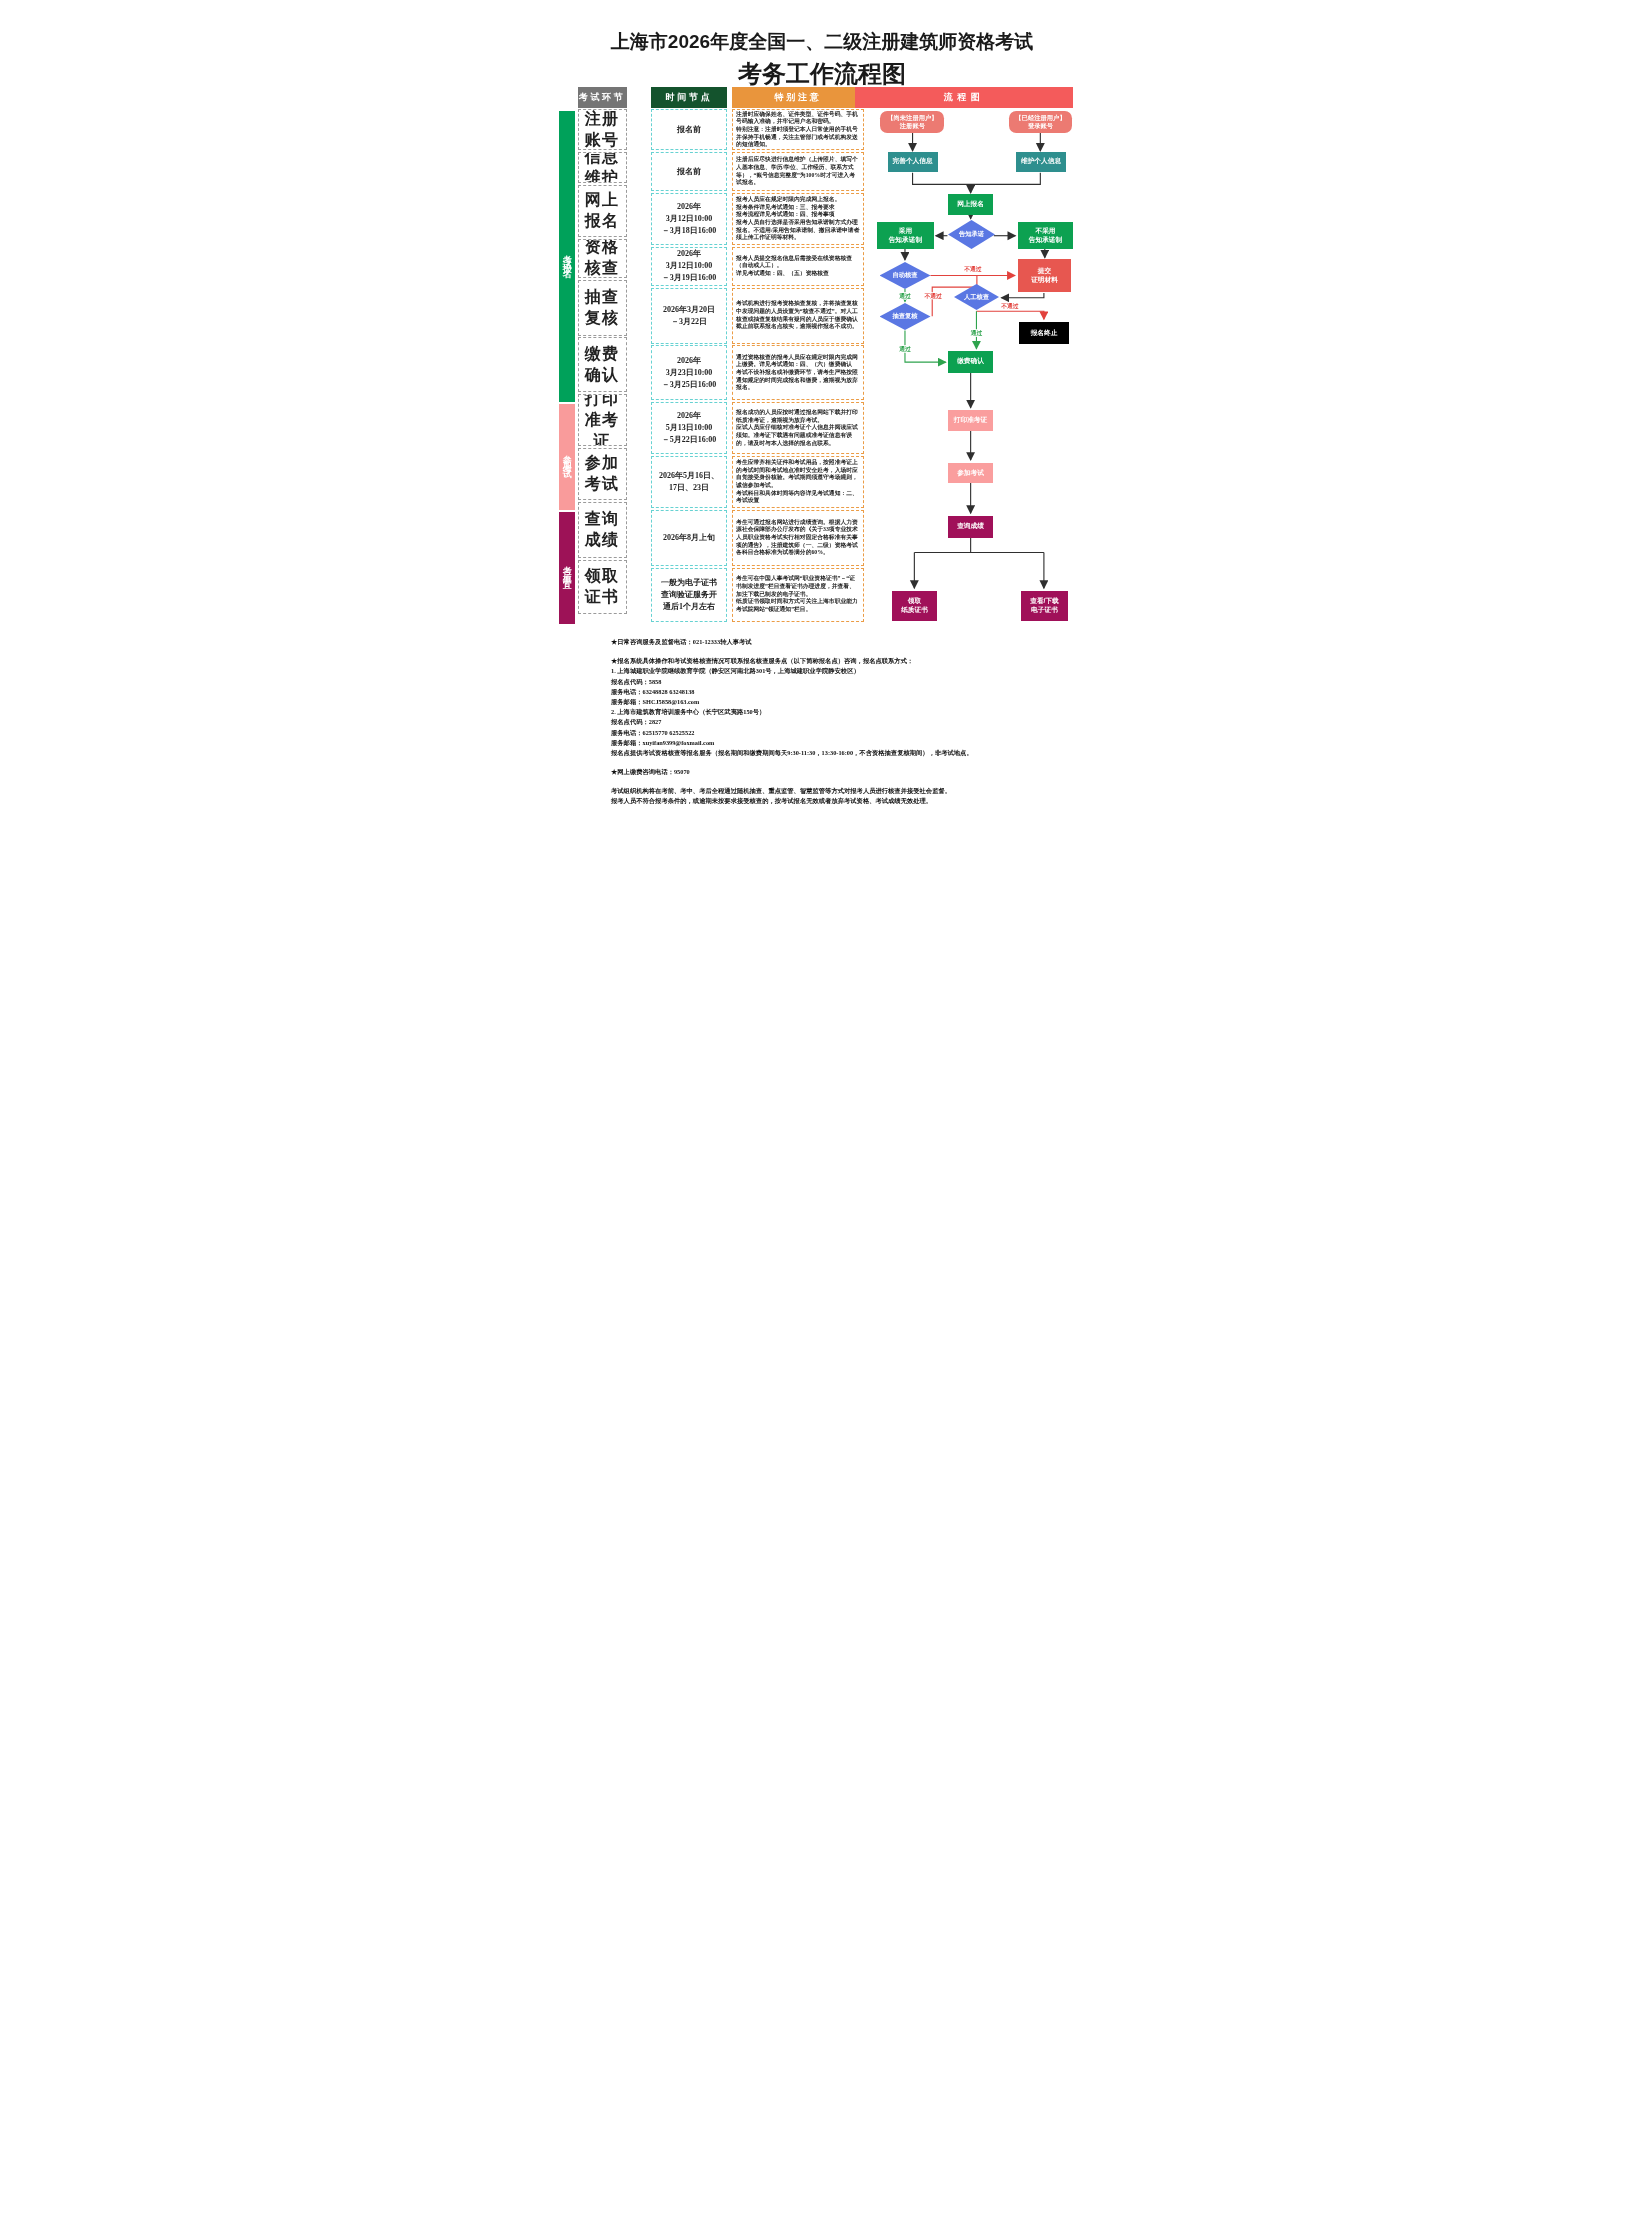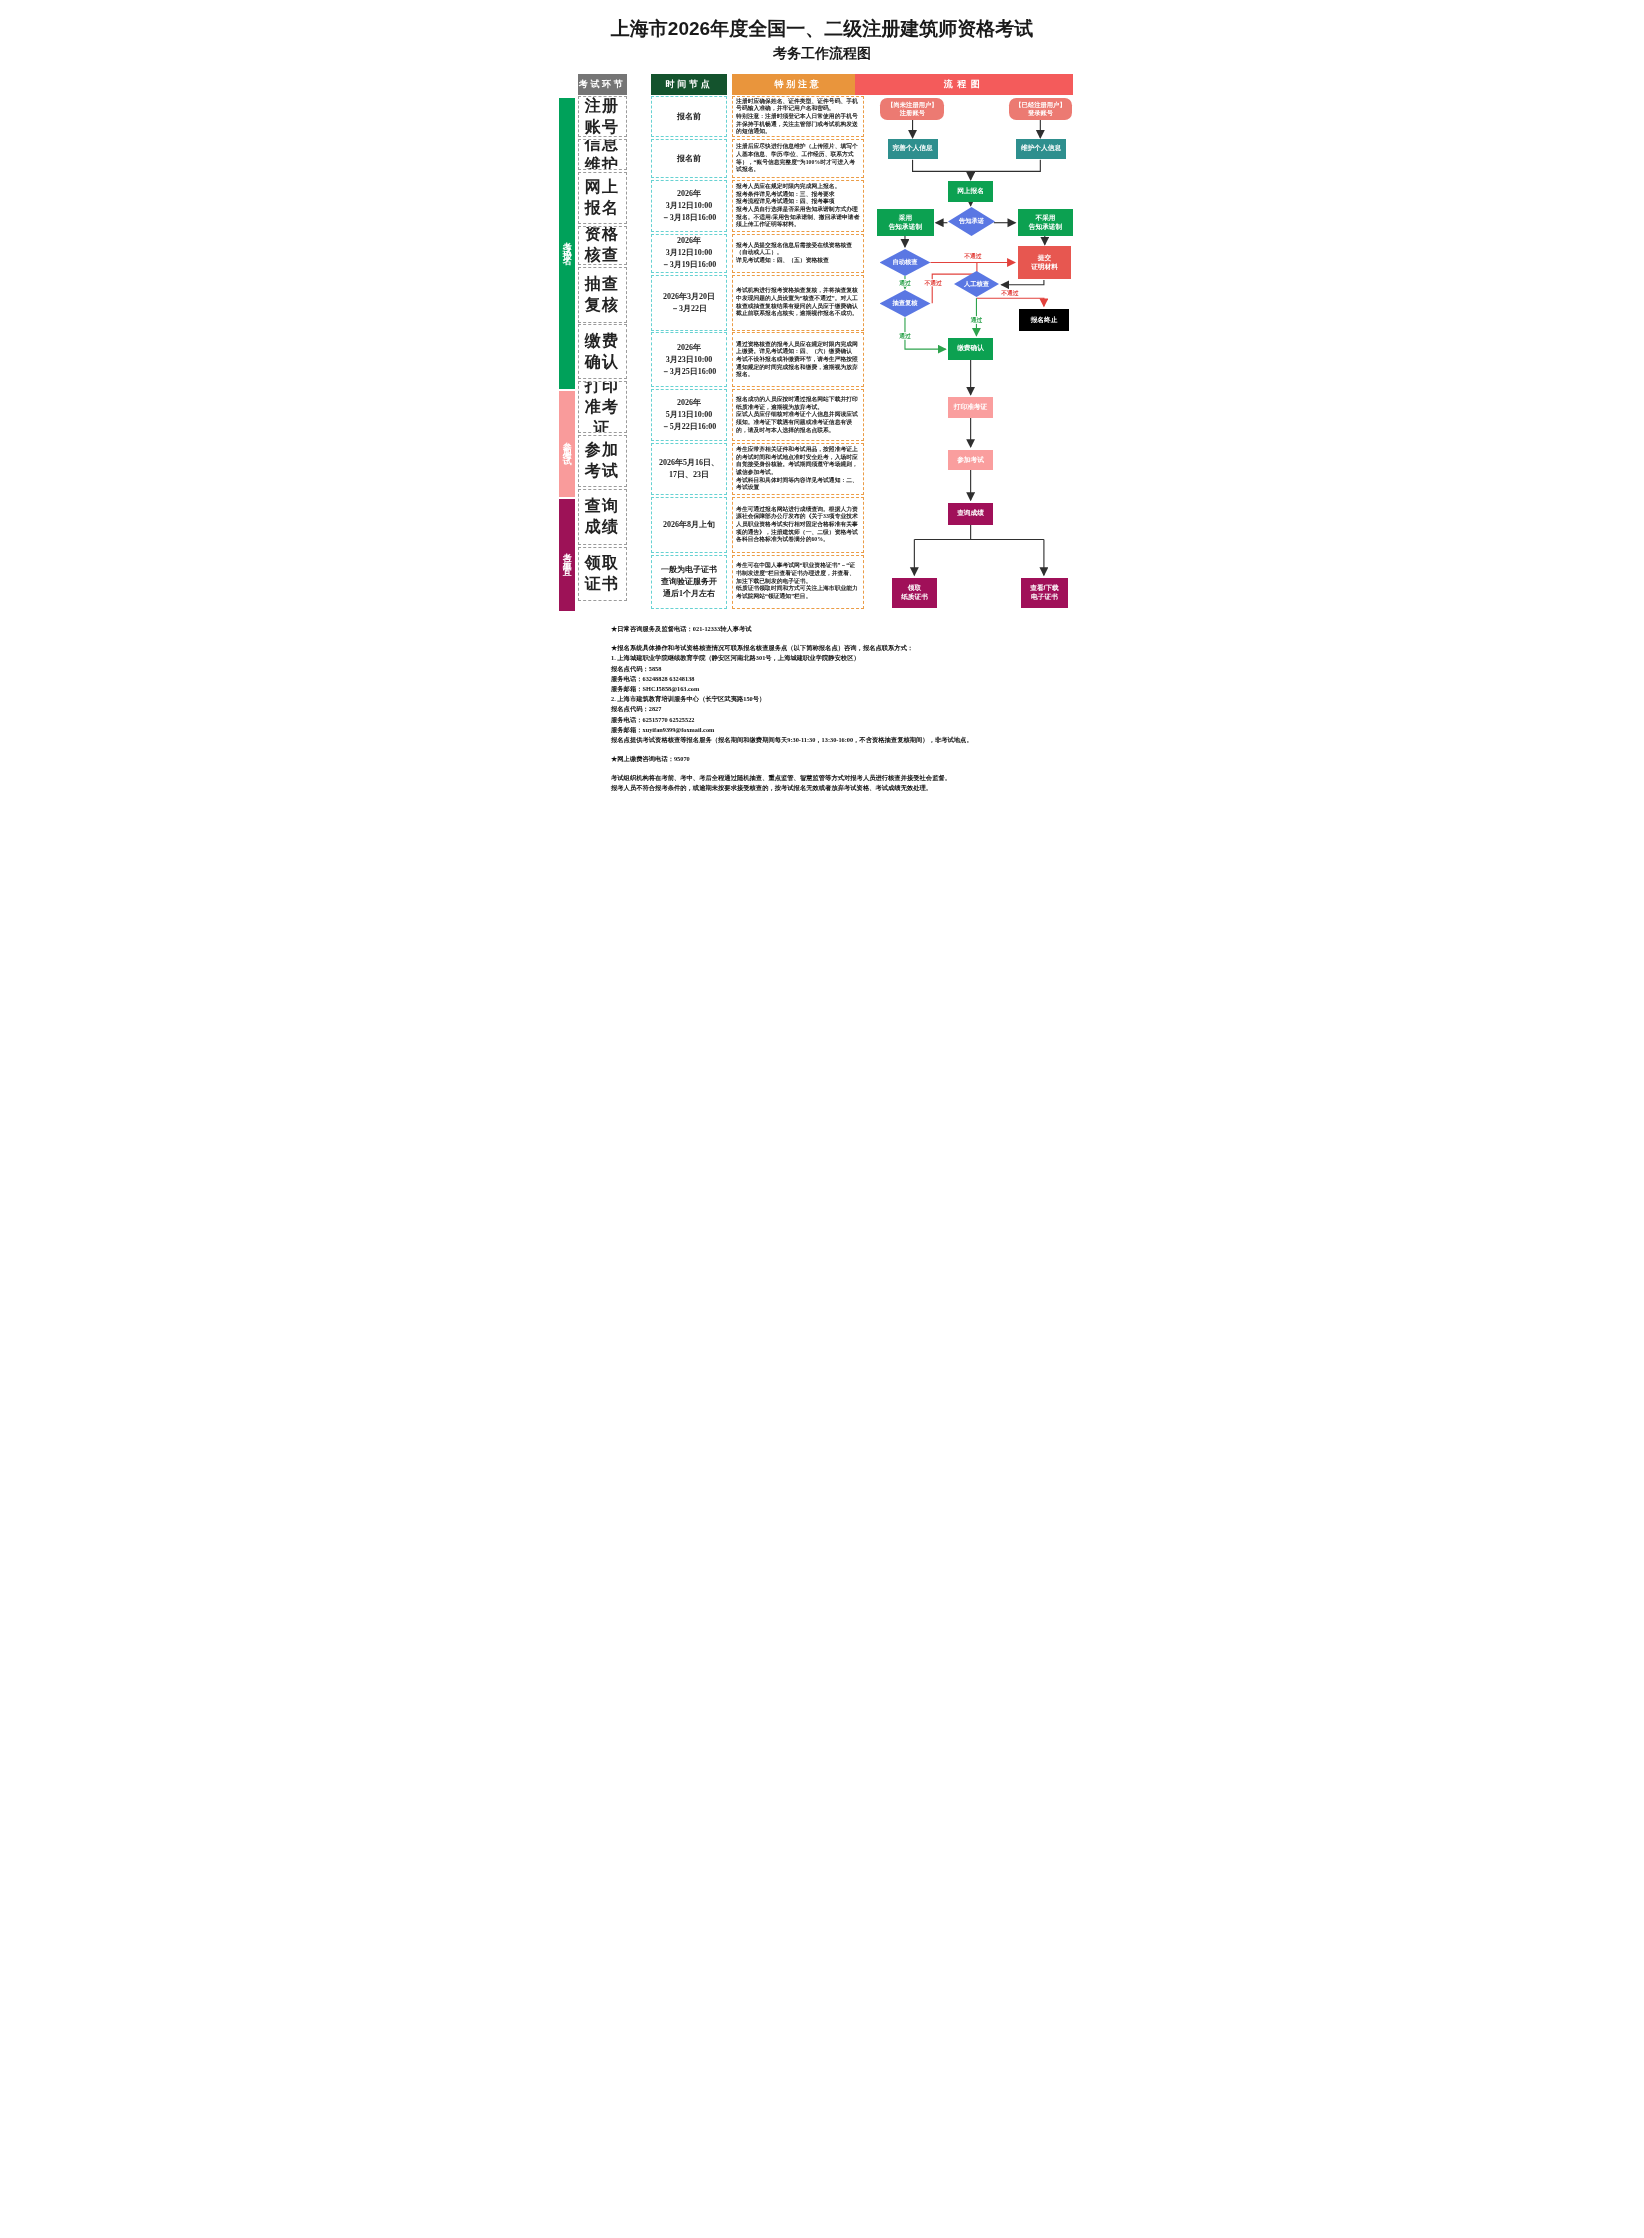--- a/index.html
+++ b/index.html
@@ -1,22 +1,22 @@
 <!DOCTYPE html>
 <html style="font-size:7.2px"><head>
 <meta charset="utf-8">
 <style>
   * { margin:0; padding:0; box-sizing:border-box; }
   body { background:#ffffff; font-family:"Liberation Serif", serif; }
-  .page { position:relative; width:548px; height:798px; margin:3px auto; background:#fff; overflow:hidden; }
+  .page { position:relative; width:548px; height:798px; margin:16px auto; background:#fff; overflow:hidden; }
 
   .title { position:absolute; top:11.6px; left:0; width:100%; text-align:center;
            font-family:"Liberation Sans", sans-serif; font-weight:bold; color:#1a1a1a;
            font-size:19px; line-height:1.5; }
-  .title .t2 { font-size:14px; }
+  .title .t2 { font-size:24px; }
 
   
   .col { position:absolute; top:71px; display:flex; flex-direction:column; row-gap:1.8px; }
   .col-bar   { left:10.7px;  width:16px; }
   .col-stage { left:29.6px;  width:49px; }
   .col-time  { left:103px; width:76px; }
   .col-notes { left:184px; width:132px; }
 
   .hdr { height:20.6px; display:flex; align-items:center; justify-content:center;
          color:#fff; font-family:"Liberation Sans", sans-serif; font-weight:bold;

